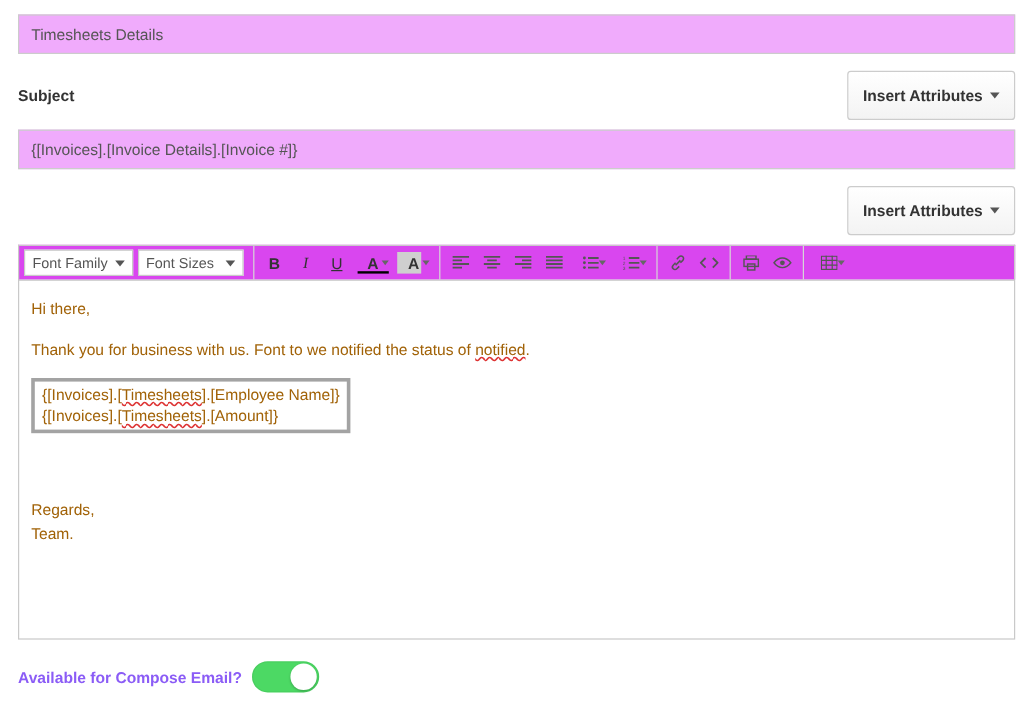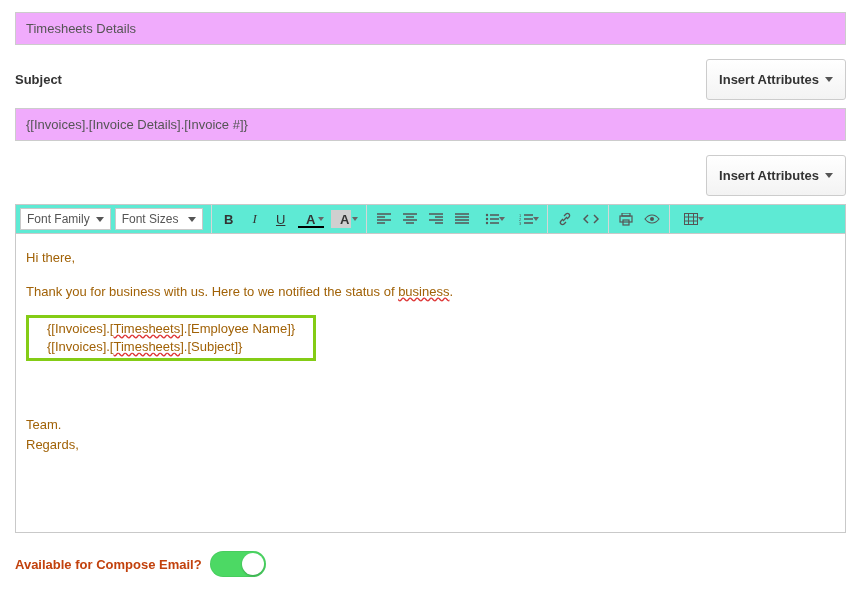--- a/index.html
+++ b/index.html
@@ -7,45 +7,45 @@
 .field-group { margin-bottom: 14px; }
 .label { font-weight: bold; font-size: 13px; margin-bottom: 8px; display: block; color:#333; }
 .req { color: #d9534f; margin-right: 4px; }
 .text-input { width: 100%; border: 1px solid #ccc; padding: 8px 10px; font-size: 13px; color: #555; background:#f0abfc; }
 .row-between { display: flex; justify-content: space-between; align-items: center; margin-bottom: 8px; gap: 16px; }
 .btn { display: inline-flex; align-items: center; border: 1px solid #ccc; background: linear-gradient(#fff,#f3f3f3); padding: 12px 12px; font-size: 13px; font-weight: bold; color: #333; border-radius: 3px; cursor: pointer; }
 .btn .caret { margin-left: 6px; }
 .caret { display:inline-block; width:0; height:0; border-left:4px solid transparent; border-right:4px solid transparent; border-top:5px solid #555; }
 .attr-row { display:flex; justify-content:flex-end; margin: 10px 0 8px; }
 
-.editor-toolbar { border: 1px solid #c9c9c9; border-bottom: none; background: #5eead4; display: flex; align-items: center; padding: 0; }
+.editor-toolbar { border: 1px solid #c9c9c9; border-bottom: none; background: #d946ef; display: flex; align-items: center; padding: 0; }
 .tb-group { display: flex; align-items: center; border-right: 1px solid #d6d6d6; padding: 3px 4px; }
 .tb-group:last-child { border-right: none; }
 .tb-select { display: inline-flex; align-items: center; justify-content: space-between; border: 1px solid #c9c9c9; background: #fff; padding: 3px 6px; font-size: 12px; color: #555; margin-right: 4px; cursor:pointer; min-width: 88px; }
 .tb-select .caret { margin-left: 6px; }
 .tb-btn { width: 24px; height: 22px; display: inline-flex; align-items: center; justify-content: center; cursor: pointer; font-size: 13px; color:#333; border-radius:2px; margin:0 1px; }
 .tb-btn.split { width: 32px; justify-content: center; position:relative; }
 .tb-btn.split .mini-caret { position:absolute; right:3px; top:9px; width:0;height:0;border-left:3px solid transparent;border-right:3px solid transparent;border-top:4px solid #666; }
 .bold { font-weight:bold; }
 .italic { font-style: italic; font-family: Georgia, serif; }
 .underline { text-decoration: underline; }
 .color-a { position:relative; font-weight:bold; }
 .color-a::after { content:""; position:absolute; left:3px; right:3px; bottom:2px; height:2px; background:#000; }
 .color-hl { position:relative; font-weight:bold; }
 .color-hl::before { content:""; position:absolute; left:2px; top:2px; right:10px; bottom:2px; background:#cfcfcf; z-index:0; }
 .color-hl span { position:relative; z-index:1; }
 svg { display:block; }
 
 .editor-body { border: 1px solid #c9c9c9; padding: 14px 10px 16px; min-height: 300px; font-size: 13px; line-height: 1.5; color:#a16207; }
 .ed-para { margin-bottom: 14px; }
 .squiggle { text-decoration: underline wavy #d33; text-decoration-skip-ink: none; }
-.highlight-box { border: 3px solid #84cc16; display: inline-block; padding: 2px 18px; margin-bottom: 14px; line-height:1.4; }
+.highlight-box { border: 3px solid #a3a3a3; display: inline-block; padding: 2px 6px; margin-bottom: 14px; line-height:1.4; }
 
 .toggle-row { display:flex; align-items:center; margin-top: 18px; }
-.toggle-label { font-weight: bold; font-size: 13px; color:#c2410c; margin-right: 8px; }
+.toggle-label { font-weight: bold; font-size: 13px; color:#8b5cf6; margin-right: 8px; }
 .toggle { width: 56px; height: 26px; border-radius: 14px; background: #4cd964; position: relative; cursor: pointer; box-shadow: inset 0 0 0 1px rgba(0,0,0,0.05); }
 .toggle .knob { position:absolute; width:22px; height:22px; background:#fff; border-radius:50%; top:2px; right:2px; box-shadow: 0 1px 2px rgba(0,0,0,.25); }
 </style>
 </head>
 <body>
 
 <div class="field-group">
   <input type="text" class="text-input" value="Timesheets Details" style="">
 </div>
 
@@ -161,29 +161,29 @@
           <rect x="0.5" y="0.5" width="13" height="11" fill="none" stroke="#555"></rect>
           <path d="M0 4h14M0 8h14M4.5 0v12M9.5 0v12" stroke="#555" stroke-width="1"></path>
         </svg>
         <span class="mini-caret"></span>
       </div>
   </div>
 </div>
 
 <div class="editor-body">
   <div class="ed-para">Hi there,</div>
-  <div class="ed-para"><span>Thank you for business with us. Here to we notified the status of </span><span class="squiggle">business</span><span>.</span></div>
+  <div class="ed-para"><span>Thank you for business with us. Font to we notified the status of </span><span class="squiggle">notified</span><span>.</span></div>
   <div class="highlight-box">
     <div><span>{[Invoices].[</span><span class="squiggle">Timesheets</span><span>].[Employee Name]}</span></div>
-    <div><span>{[Invoices].[</span><span class="squiggle">Timesheets</span><span>].[Subject]}</span></div>
+    <div><span>{[Invoices].[</span><span class="squiggle">Timesheets</span><span>].[Amount]}</span></div>
   </div>
   <div style="height:40px"></div>
   <div>
+    <div>Regards,</div>
     <div>Team.</div>
-    <div>Regards,</div>
   </div>
 </div>
 
 <div class="toggle-row">
   <span class="toggle-label">Available for Compose Email?</span>
   <div class="toggle">
       <div class="knob"></div>
     </div>
 </div>
 

